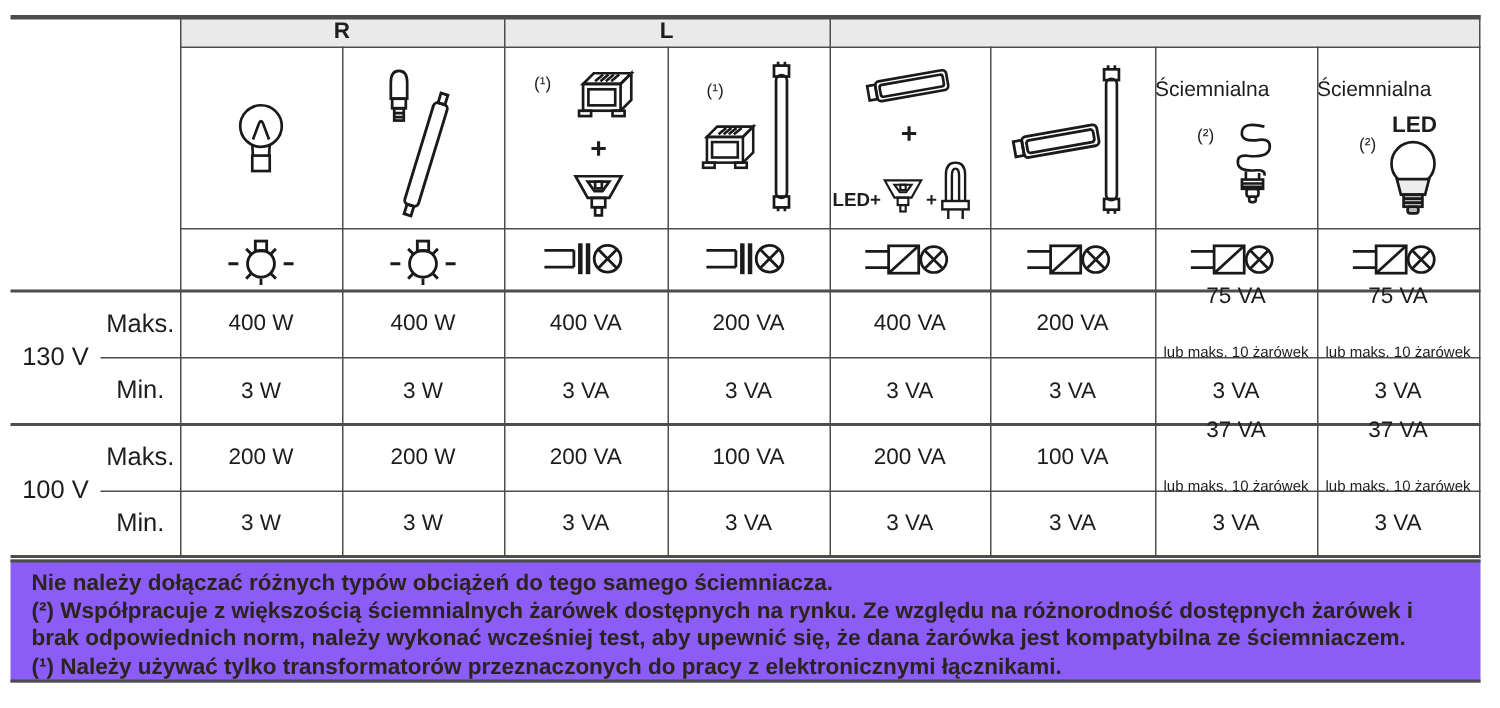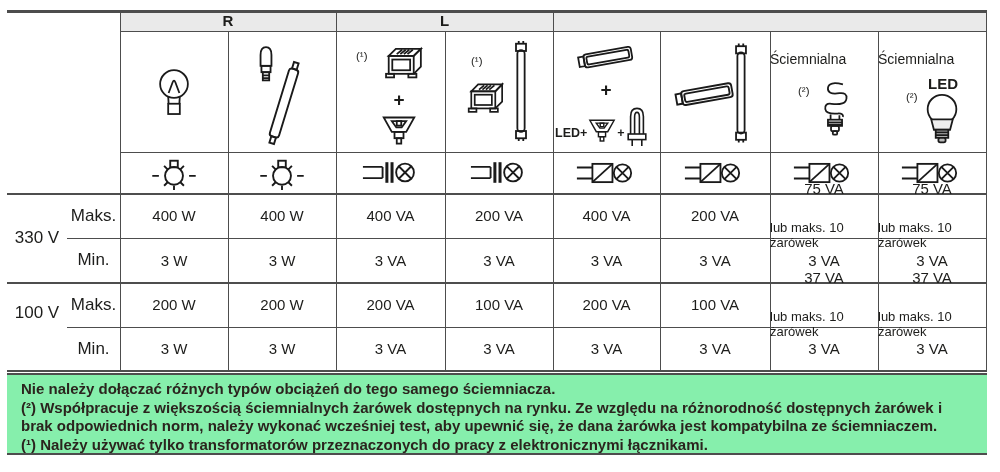--- a/index.html
+++ b/index.html
@@ -5,35 +5,35 @@
   html,body{margin:0;padding:0;background:#fff;}
   .page{position:relative;width:1000px;height:472px;background:#fff;overflow:hidden;
         font-family:"Liberation Sans", sans-serif;color:#1d1d1b;}
   .ln{position:absolute;background:#4d4d4d;display:block;z-index:2;}
   .hdrbg{position:absolute;background:#eaeaea;z-index:1;}
   .hdr{position:absolute;z-index:3;display:flex;align-items:center;justify-content:center;
        font-size:15px;font-weight:bold;}
   .cell{position:absolute;z-index:3;display:flex;align-items:center;justify-content:center;
         font-size:15px;}
   .cell.two{flex-direction:column;line-height:1.15;}
-  .cell .sub{font-size:13px;margin-top:24px;}
+  .cell .sub{font-size:10px;margin-top:24px;}
   .icell{position:absolute;z-index:3;}
   .scell{position:absolute;z-index:3;display:flex;align-items:center;justify-content:center;}
   .mark{position:absolute;font-size:11.5px;z-index:4;}
   .plus{position:absolute;font-size:19px;font-weight:bold;text-align:center;z-index:4;}
   .ttl{position:absolute;width:100%;text-align:left;font-size:14px;z-index:4;}
   .ledlbl{position:absolute;font-size:15px;font-weight:bold;z-index:4;}
   .vlabel{position:absolute;z-index:3;display:flex;align-items:center;justify-content:center;font-size:17px;}
   .art path,.art rect,.art circle{stroke:#1a1a1a;stroke-width:2;fill:none;}
   .art .f{fill:#1a1a1a;stroke:none;}
   .art .g{fill:#ededed;}
   .art .g2{fill:#b9b9b9;}
   .art .w{fill:#fff;}
   .foot{position:absolute;left:7px;top:373px;width:980px;height:82px;box-sizing:border-box;
-        background:#86efac;border-top:2px solid #4d4d4d;border-bottom:2px solid #4d4d4d;
+        background:#8b5cf6;border-top:2px solid #4d4d4d;border-bottom:2px solid #4d4d4d;
         padding:5px 14px;z-index:3;font-size:15px;font-weight:bold;line-height:18.5px;color:#2b241e;}
   .botrow{position:absolute;display:flex;align-items:flex-end;z-index:4;}
   .botrow .t{font-size:12.5px;font-weight:bold;margin-bottom:7px;}
 </style>
 </head>
 <body>
 
 <div class="page">
 
   <div class="hdrbg" style="left:120px;top:11px;width:866px;height:20px"></div>
@@ -260,22 +260,22 @@
   <div class="scell" style="left:878px;top:152px;width:108px;height:41px">
     <svg class="art" width="62" height="26" viewBox="0 0 68 28">
       <path d="M1 8 H18 M1 20 H18"></path>
         <rect x="18" y="4" width="22" height="20"></rect>
         <path d="M18 24 L40 4"></path>
       <circle cx="51" cy="14" r="9.5"></circle>
         <path d="M44.3 7.3 L57.7 20.7 M57.7 7.3 L44.3 20.7"></path>
     </svg>
   </div>
 
-  <div class="vlabel" style="left:7px;top:193px;width:60px;height:89px">330 V</div>
-  <div class="vlabel" style="left:7px;top:268px;width:60px;height:89px">100 V</div>
+  <div class="vlabel" style="left:7px;top:193px;width:60px;height:89px">130 V</div>
+  <div class="vlabel" style="left:7px;top:282px;width:60px;height:89px">100 V</div>
   <div class="vlabel" style="left:67px;top:193px;width:53px;height:45px">Maks.</div>
   <div class="vlabel" style="left:67px;top:238px;width:53px;height:44px">Min.</div>
   <div class="vlabel" style="left:67px;top:282px;width:53px;height:45px">Maks.</div>
   <div class="vlabel" style="left:67px;top:327px;width:53px;height:43px">Min.</div>
 
   <div class="cell" style="left:120px;top:193px;width:108px;height:45px">400 W</div>
   <div class="cell" style="left:228px;top:193px;width:108px;height:45px">400 W</div>
   <div class="cell" style="left:336px;top:193px;width:109px;height:45px">400 VA</div>
   <div class="cell" style="left:445px;top:193px;width:108px;height:45px">200 VA</div>
   <div class="cell" style="left:553px;top:193px;width:107px;height:45px">400 VA</div>

